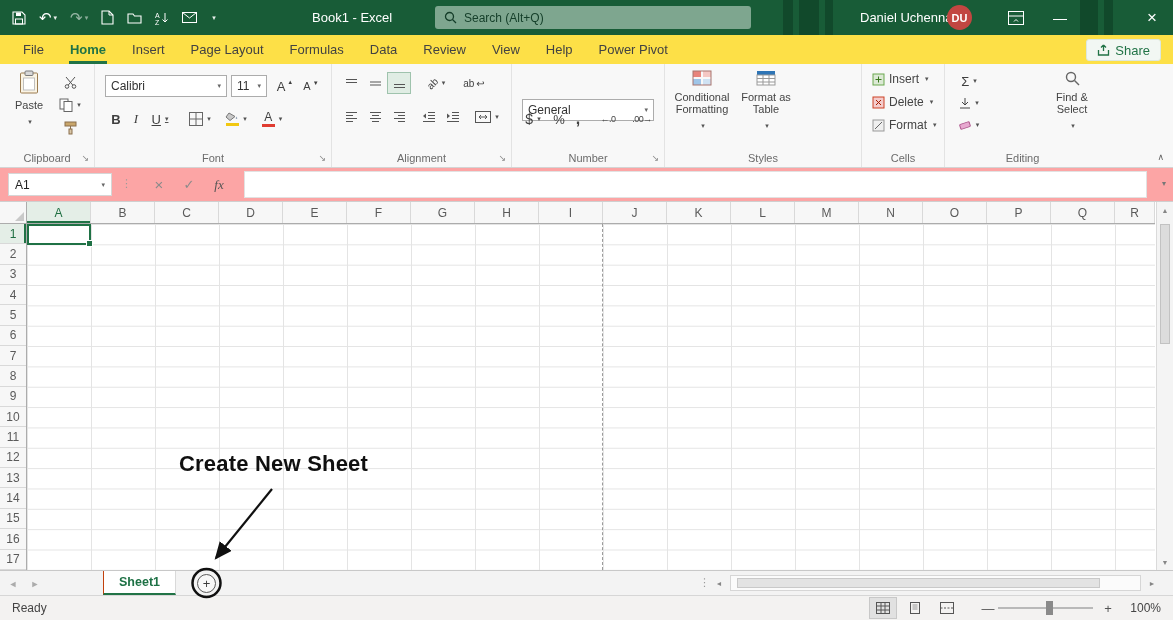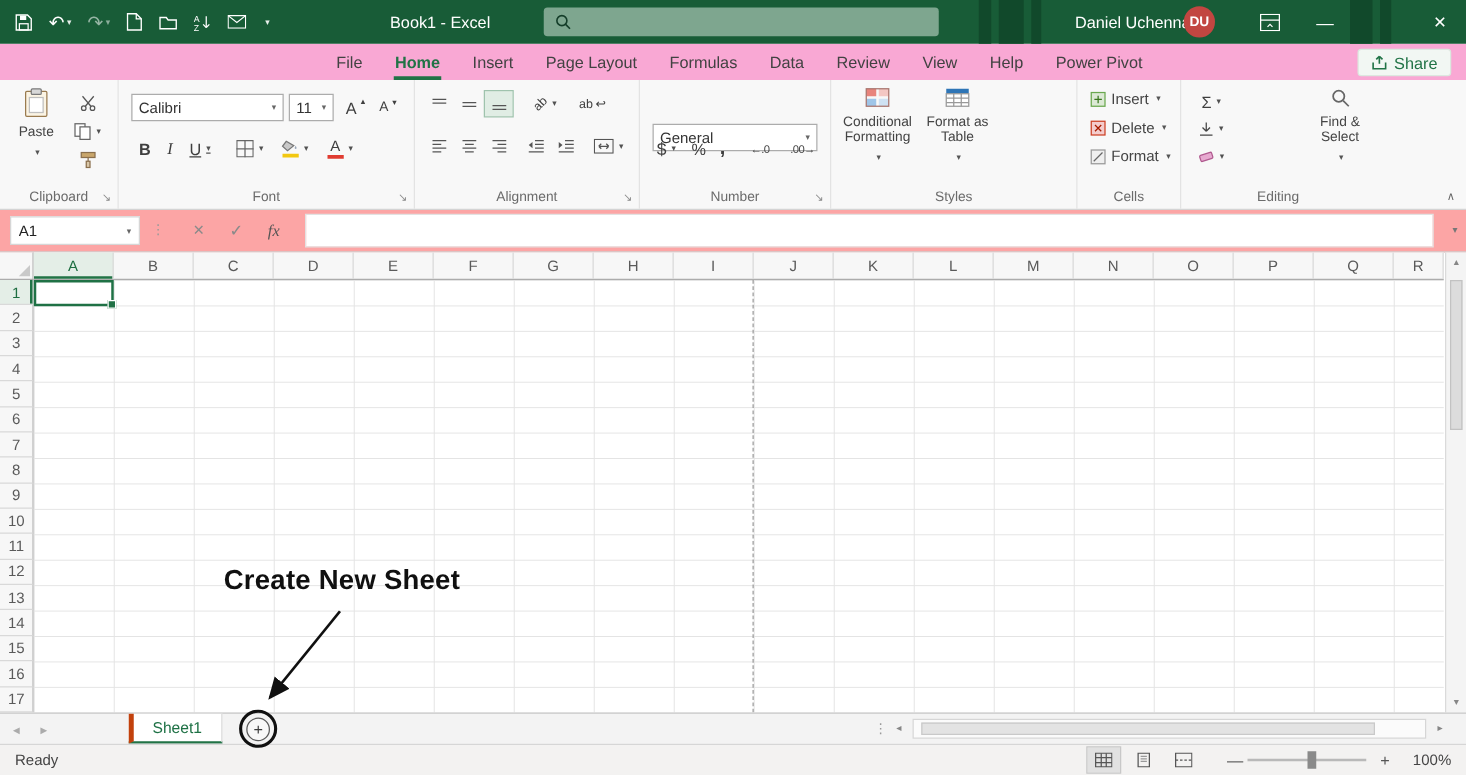--- a/index.html
+++ b/index.html
@@ -15,21 +15,21 @@
   .dd::after { content:"▾"; font-size:7px; color:inherit; margin-left:2px; opacity:.9; }
   .title-text { position:absolute; left:312px; top:0; height:35px; display:flex; align-items:center; font-size:13px; color:#fff; z-index:1; }
   .search { position:absolute; left:435px; top:6px; width:316px; height:23px; background:#7EA68F; border-radius:3px; display:flex; align-items:center; padding:0 9px; gap:7px; z-index:1; }
   .search input { flex:1; background:transparent; border:none; outline:none; font-size:12px; color:#0E3520; font-family:inherit; }
   .search input::placeholder { color:#16402B; opacity:1; }
   .uname { position:absolute; left:860px; top:0; height:35px; display:flex; align-items:center; font-size:13px; color:#fff; z-index:1; }
   .avatar { position:absolute; left:947px; top:5px; width:25px; height:25px; border-radius:50%; background:#C24641; color:#fff; font-size:11px; font-weight:bold; display:flex; align-items:center; justify-content:center; z-index:1; }
   .winbtn { position:absolute; top:0; width:36px; height:35px; display:flex; align-items:center; justify-content:center; color:#fff; cursor:pointer; z-index:1; }
 
   
-  .tabrow { position:absolute; left:0; top:35px; width:1173px; height:29px; background:#f9a8d4; display:flex; align-items:stretch; padding-left:10px;justify-content:center; }
+  .tabrow { position:absolute; left:0; top:35px; width:1173px; height:29px; background:#fde047; display:flex; align-items:stretch; padding-left:10px; }
   .rtab { padding:0 13px; display:flex; align-items:center; font-size:13px; color:#424242; position:relative; cursor:pointer; white-space:nowrap; }
   .rtab.active { color:#217346; font-weight:700; }
   .rtab.active::after { content:""; position:absolute; left:12px; right:12px; bottom:0; height:3px; background:#217346; }
   .share { position:absolute; right:12px; top:39px; height:22px; display:flex; align-items:center; gap:5px; font-size:13px; color:#217346; border:1px solid #DCE8DF; background:#F2F7F3; border-radius:3px; padding:0 10px; cursor:pointer; }
 
   
   .ribbon { position:absolute; left:0; top:64px; width:1173px; height:104px; background:#F8F8F8; border-bottom:1px solid #D4D4D4; font-size:12px; color:#444; }
   .group { position:absolute; top:0; bottom:0; border-right:1px solid #E3E3E3; }
   .glabel { position:absolute; bottom:3px; left:0; right:0; text-align:center; font-size:11px; color:#6B6B6B; }
   .launcher { position:absolute; bottom:4px; right:5px; font-size:9px; color:#8A8A8A; cursor:pointer; line-height:1; }
@@ -82,21 +82,21 @@
   .selcell { position:absolute; left:0; top:0; width:64px; height:21px; border:2px solid #1F7145; background:#fff; }
   .selcell::after { content:""; position:absolute; right:-4px; bottom:-4px; width:5px; height:5px; background:#1F7145; border:1px solid #fff; }
   .pagebreak { position:absolute; left:575px; top:0; height:346px; border-left:1px dashed #9B9B9B; }
   .vscroll { position:absolute; left:1156px; top:202px; width:17px; height:368px; background:#F4F4F4; border-left:1px solid #DADADA; }
   .vthumb { position:absolute; left:3px; top:22px; width:10px; height:120px; background:#DCDCDC; border:1px solid #C2C2C2; cursor:pointer; }
   .sarrow { position:absolute; left:0; width:16px; height:16px; display:flex; align-items:center; justify-content:center; font-size:7px; color:#868686; cursor:pointer; }
 
   
   .sheetbar { position:absolute; left:0; top:570px; width:1173px; height:25px; background:#F3F3F3; border-top:1px solid #C8C8C8; }
   .navarr { position:absolute; top:0; height:25px; width:18px; display:flex; align-items:center; justify-content:center; font-size:9px; color:#ABABAB; cursor:pointer; }
-  .sheettab { position:absolute; left:103px; top:0; height:24px; padding:0 15px; background:#fff; border-left:4px solid #c2410c; border-right:1px solid #D9D9D9; border-bottom:2px solid #217346; display:flex; align-items:center; font-size:12.5px; font-weight:400; color:#1E7145; cursor:pointer; }
+  .sheettab { position:absolute; left:103px; top:0; height:24px; padding:0 15px; background:#fff; border-left:1px solid #c2410c; border-right:1px solid #D9D9D9; border-bottom:2px solid #217346; display:flex; align-items:center; font-size:12.5px; font-weight:700; color:#1E7145; cursor:pointer; }
   .addsheet { position:absolute; left:197px; top:3px; width:19px; height:19px; border:1.5px solid #5A5A5A; border-radius:50%; display:flex; align-items:center; justify-content:center; font-size:13px; color:#3C3C3C; background:#F8F8F8; cursor:pointer; }
   .tabdots { position:absolute; left:699px; top:5px; color:#9a9a9a; font-size:11px; }
   .tabdots::after { content:"⋮"; }
   .hscroll { position:absolute; left:730px; right:32px; top:4px; height:16px; background:#FBFBFB; border:1px solid #D6D6D6; }
   .hthumb { position:absolute; left:6px; right:40px; top:2px; bottom:2px; background:#E3E3E3; border:1px solid #C9C9C9; cursor:pointer; }
   .harrow { position:absolute; top:4px; width:14px; height:16px; display:flex; align-items:center; justify-content:center; font-size:7px; color:#868686; cursor:pointer; }
 
   
   .statusbar { position:absolute; left:0; top:595px; width:1173px; height:25px; background:#F3F2F1; border-top:1px solid #D6D6D6; font-size:12px; color:#444; }
   .sb-item { position:absolute; top:0; height:24px; display:flex; align-items:center; gap:5px; cursor:pointer; }
@@ -162,20 +162,21 @@
 
     <div class="title-text">Book1  -  Excel</div>
 
     <div class="search">
       <span style="display:flex;">
         <svg width="13" height="13" viewBox="0 0 13 13">
             <circle cx="5.5" cy="5.5" r="4" fill="none" stroke="#143D29" stroke-width="1.3"></circle>
             <path d="M8.5 8.5L12 12" stroke="#143D29" stroke-width="1.3"></path>
           </svg>
       </span>
+      <input type="text" placeholder="Search (Alt+Q)" style="">
     </div>
 
     <div class="uname">Daniel Uchenna</div>
     <div class="avatar">DU</div>
 
     <div class="winbtn" style="left:998px;">
       <svg width="16" height="14" viewBox="0 0 16 14">
           <rect x=".5" y=".5" width="15" height="13" fill="none" stroke="#fff"></rect>
           <path d="M.5 5h15" stroke="#fff"></path>
           <path d="M6 10.5l2-2 2 2" fill="none" stroke="#fff"></path>

